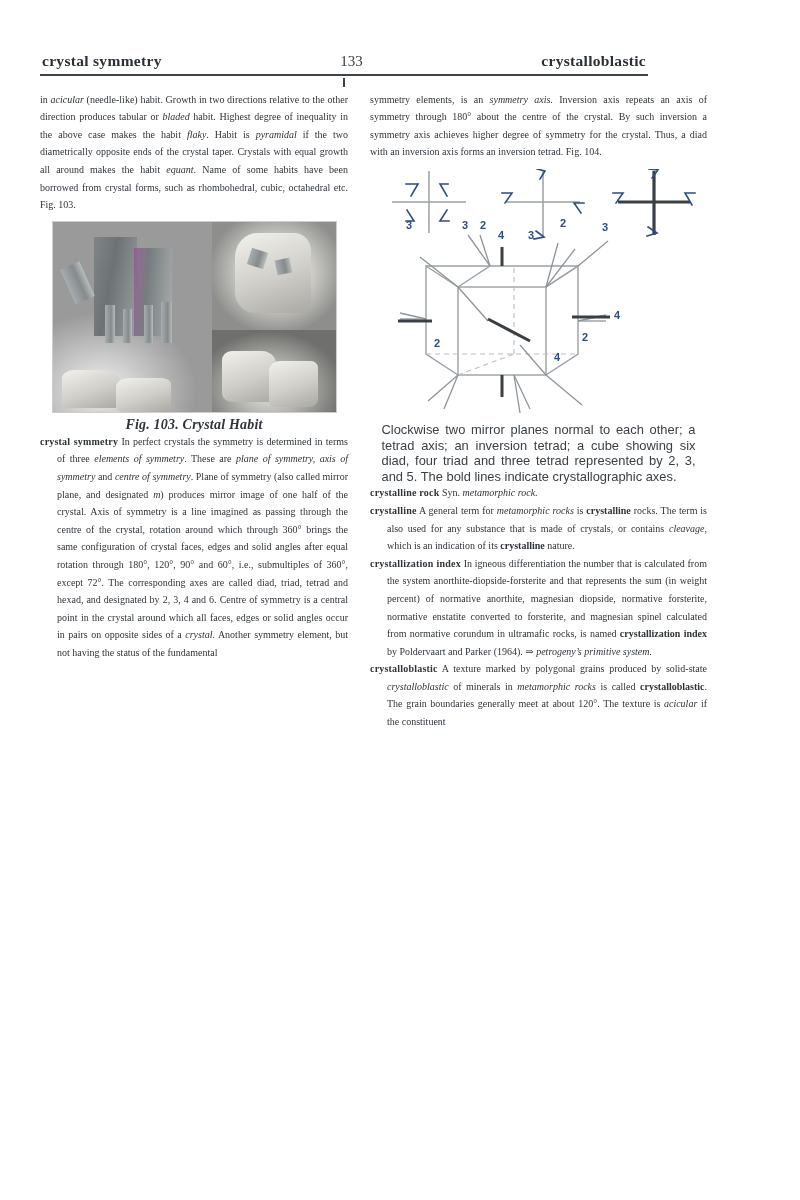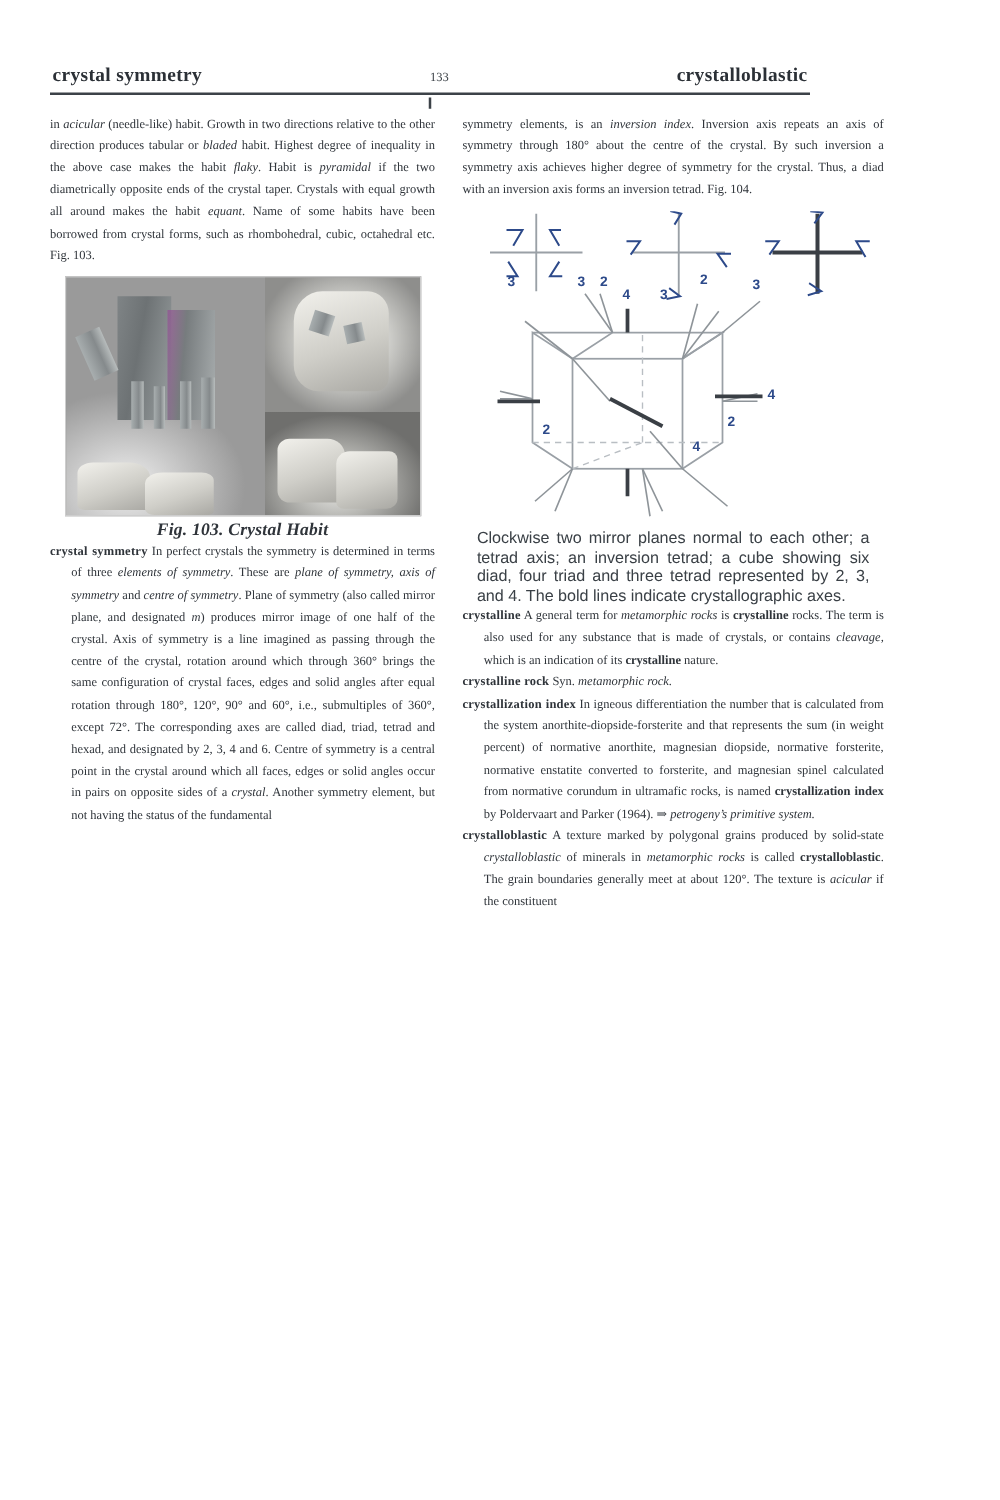--- a/index.html
+++ b/index.html
@@ -8,21 +8,21 @@
     background:#ffffff;
     font-family:"Liberation Serif","DejaVu Serif",serif;
     color:#2e3338;
     overflow:hidden;
   }
   .page{position:relative;width:688px;height:1200px;box-sizing:border-box;padding:52px 40px 8px 40px;}
 
   
   .runhead{display:flex;align-items:baseline;justify-content:space-between;
     font-weight:bold;font-size:15.5px;letter-spacing:.3px;color:#2b3036;padding:0 2px 4px 2px;}
-  .runhead .folio{font-weight:normal;font-size:10px;color:#3a4046;letter-spacing:0;}
+  .runhead .folio{font-weight:normal;font-size:15px;color:#3a4046;letter-spacing:0;}
   .rule{height:1.6px;background:#3c4248;margin-bottom:2px;}
   .rule-tick{width:1.3px;height:9px;background:#3c4248;margin:0 auto;}
 
   
   .cols{display:flex;gap:22px;margin-top:4px;}
   .col{width:337px;}
 
   p.body{
     margin:0;font-size:10px;line-height:17.6px;
     text-align:justify;text-justify:inter-word;
@@ -113,21 +113,21 @@
         <figcaption>
           <div class="figtitle">Fig. 103. Crystal Habit</div>
         </figcaption>
       </figure>
 
       <p class="body entry"><span class="hw">crystal symmetry</span><span> In perfect crystals the symmetry is determined in terms of three <i>elements of symmetry</i>. These are <i>plane of symmetry, axis of symmetry</i> and <i>centre of symmetry</i>. Plane of symmetry (also called mirror plane, and designated <i>m</i>) produces mirror image of one half of the crystal. Axis of symmetry is a line imagined as passing through the centre of the crystal, rotation around which through 360° brings the same configuration of crystal faces, edges and solid angles after equal rotation through 180°, 120°, 90° and 60°, i.e., submultiples of 360°, except 72°. The corresponding axes are called diad, triad, tetrad and hexad, and designated by 2, 3, 4 and 6. Centre of symmetry is a central point in the crystal around which all faces, edges or solid angles occur in pairs on opposite sides of a <i>crystal</i>. Another symmetry element, but not having the status of the fundamental</span></p>
     </div>
 
     <div class="col">
 
-      <p class="body">symmetry elements, is an <i>inversion index</i>. Inversion axis repeats an axis of symmetry through 180° about the centre of the crystal. By such inversion a symmetry axis achieves higher degree of symmetry for the crystal. Thus, a diad with an inversion axis forms an inversion tetrad. Fig. 104.</p>
+      <p class="body">symmetry elements, is an <i>symmetry axis</i>. Inversion axis repeats an axis of symmetry through 180° about the centre of the crystal. By such inversion a symmetry axis achieves higher degree of symmetry for the crystal. Thus, a diad with an inversion axis forms an inversion tetrad. Fig. 104.</p>
 
       <figure>
         <svg class="diagram" width="337" height="250" viewBox="0 0 337 250">
           <g stroke="#9aa0a6" stroke-width="1.5" fill="none">
 
             <line x1="22" y1="33" x2="96" y2="33"></line>
             <line x1="59" y1="2" x2="59" y2="64"></line>
           </g>
           <g stroke="#2d4a8a" stroke-width="1.6" fill="none" stroke-linecap="square">
             <path d="M36 15 L48 15 L41 27"></path>
@@ -211,26 +211,26 @@
             <text x="158" y="70">3</text>
             <text x="190" y="58">2</text>
             <text x="232" y="62">3</text>
             <text x="64" y="178">2</text>
             <text x="184" y="192">4</text>
             <text x="212" y="172">2</text>
             <text x="244" y="150">4</text>
           </g>
         </svg>
         <figcaption class="cap104">
-          <div class="figtext">Clockwise two mirror planes normal to each other; a tetrad axis; an inversion tetrad; a cube showing six diad, four triad and three tetrad represented by 2, 3, and 4. The bold lines indicate crystallographic axes.</div>
+          <div class="figtext">Clockwise two mirror planes normal to each other; a tetrad axis; an inversion tetrad; a cube showing six diad, four triad and three tetrad represented by 2, 3, and 5. The bold lines indicate crystallographic axes.</div>
         </figcaption>
       </figure>
 
+      <p class="body entry"><span class="hw">crystalline rock</span><span> Syn. <i>metamorphic rock.</i></span></p>
+
       <p class="body entry"><span class="hw">crystalline</span><span> A general term for <i>metamorphic rocks</i> is <b>crystalline</b> rocks. The term is also used for any substance that is made of crystals, or contains <i>cleavage</i>, which is an indication of its <b>crystalline</b> nature.</span></p>
-
-      <p class="body entry"><span class="hw">crystalline rock</span><span> Syn. <i>metamorphic rock.</i></span></p>
 
       <p class="body entry"><span class="hw">crystallization index</span><span> In igneous differentiation the number that is calculated from the system anorthite-diopside-forsterite and that represents the sum (in weight percent) of normative anorthite, magnesian diopside, normative forsterite, normative enstatite converted to forsterite, and magnesian spinel calculated from normative corundum in ultramafic rocks, is named <b>crystallization index</b> by Poldervaart and Parker (1964). ⇒ <i>petrogeny’s primitive system.</i></span></p>
 
       <p class="body entry"><span class="hw">crystalloblastic</span><span> A texture marked by polygonal grains produced by solid-state <i>crystalloblastic</i> of minerals in <i>metamorphic rocks</i> is called <b>crystalloblastic</b>. The grain boundaries generally meet at about 120°. The texture is <i>acicular</i> if the constituent</span></p>
     </div>
   </div>
 </div>
 
 </body></html>

